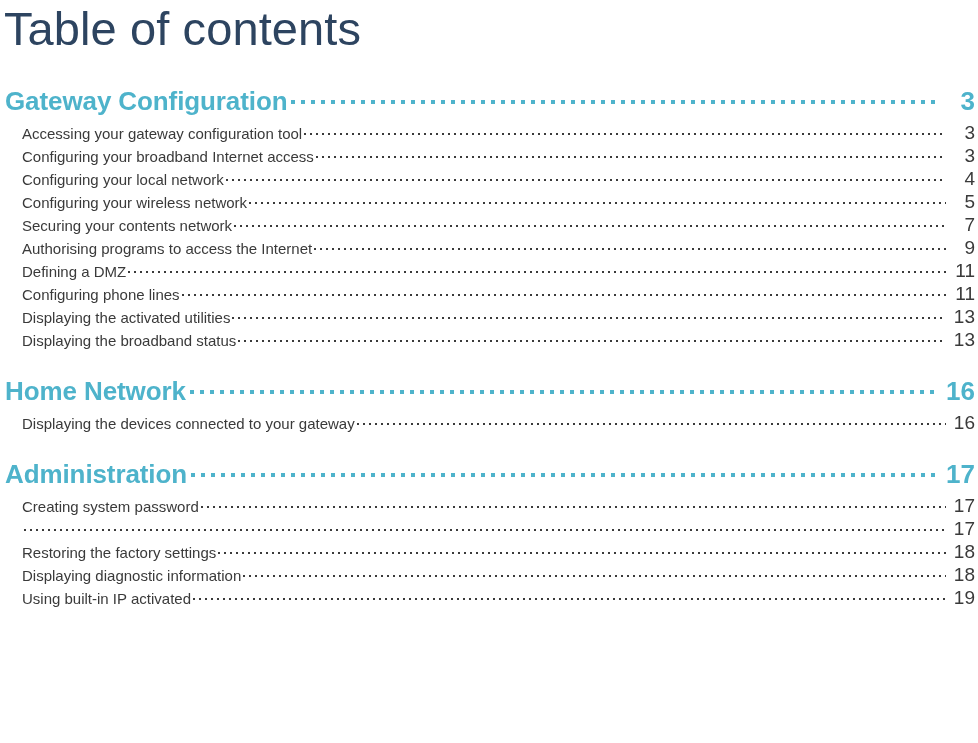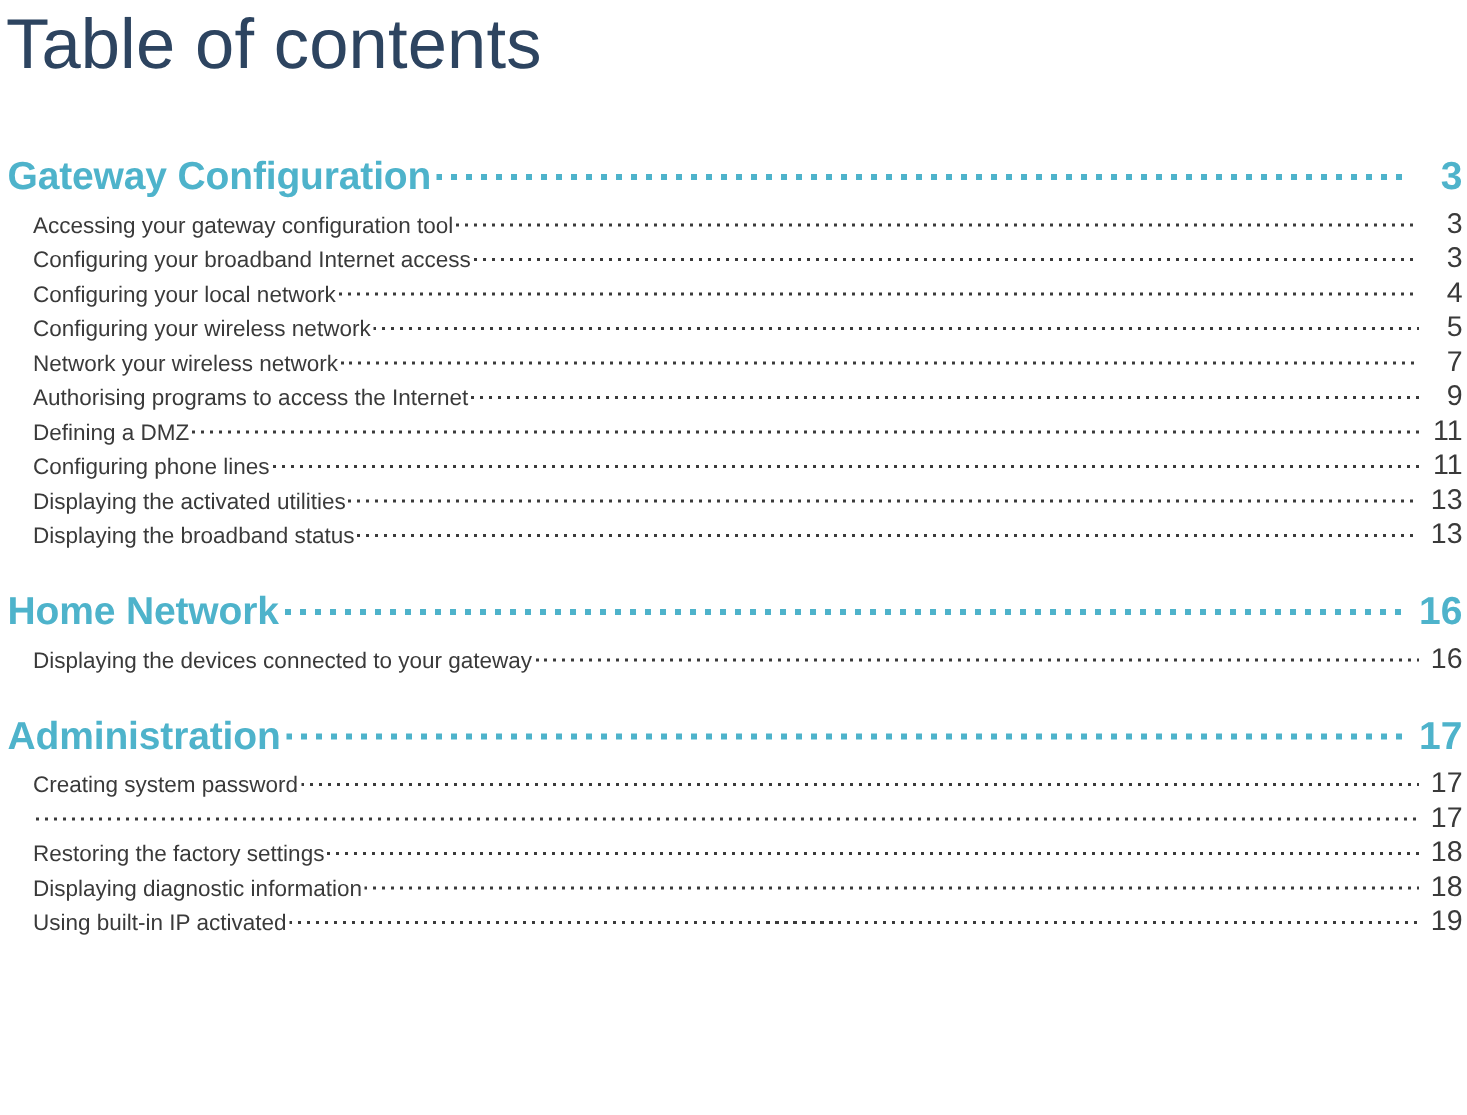--- a/index.html
+++ b/index.html
@@ -34,21 +34,21 @@
     font-weight: 400;
     color: #2d4460;
     letter-spacing: 0.1px;
     white-space: nowrap;
   }
 
   
   .toc {
     position: absolute;
     left: 0;
-    top: 100px;
+    top: 84px;
     width: 978px;
   }
 
   .section {
     width: 978px;
   }
   .section + .section {
     margin-top: 24px;
   }
 
@@ -174,21 +174,21 @@
             <span class="entry-label">Configuring your local network</span>
             <span class="entry-leader"></span>
             <span class="entry-page">4</span>
           </div>
           <div class="entry-row">
             <span class="entry-label">Configuring your wireless network</span>
             <span class="entry-leader"></span>
             <span class="entry-page">5</span>
           </div>
           <div class="entry-row">
-            <span class="entry-label">Network your wireless network</span>
+            <span class="entry-label">Securing your contents network</span>
             <span class="entry-leader"></span>
             <span class="entry-page">7</span>
           </div>
           <div class="entry-row">
             <span class="entry-label">Authorising programs to access the Internet</span>
             <span class="entry-leader"></span>
             <span class="entry-page">9</span>
           </div>
           <div class="entry-row">
             <span class="entry-label">Defining a DMZ</span>

